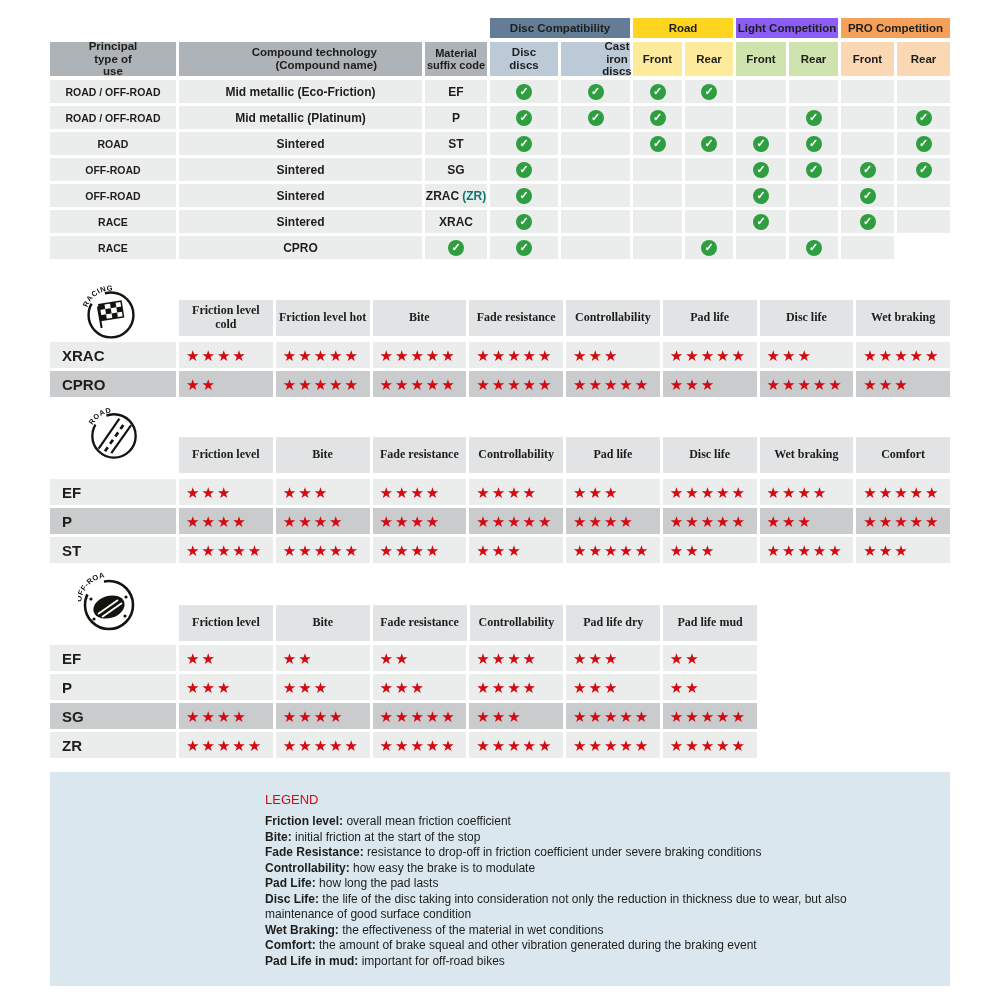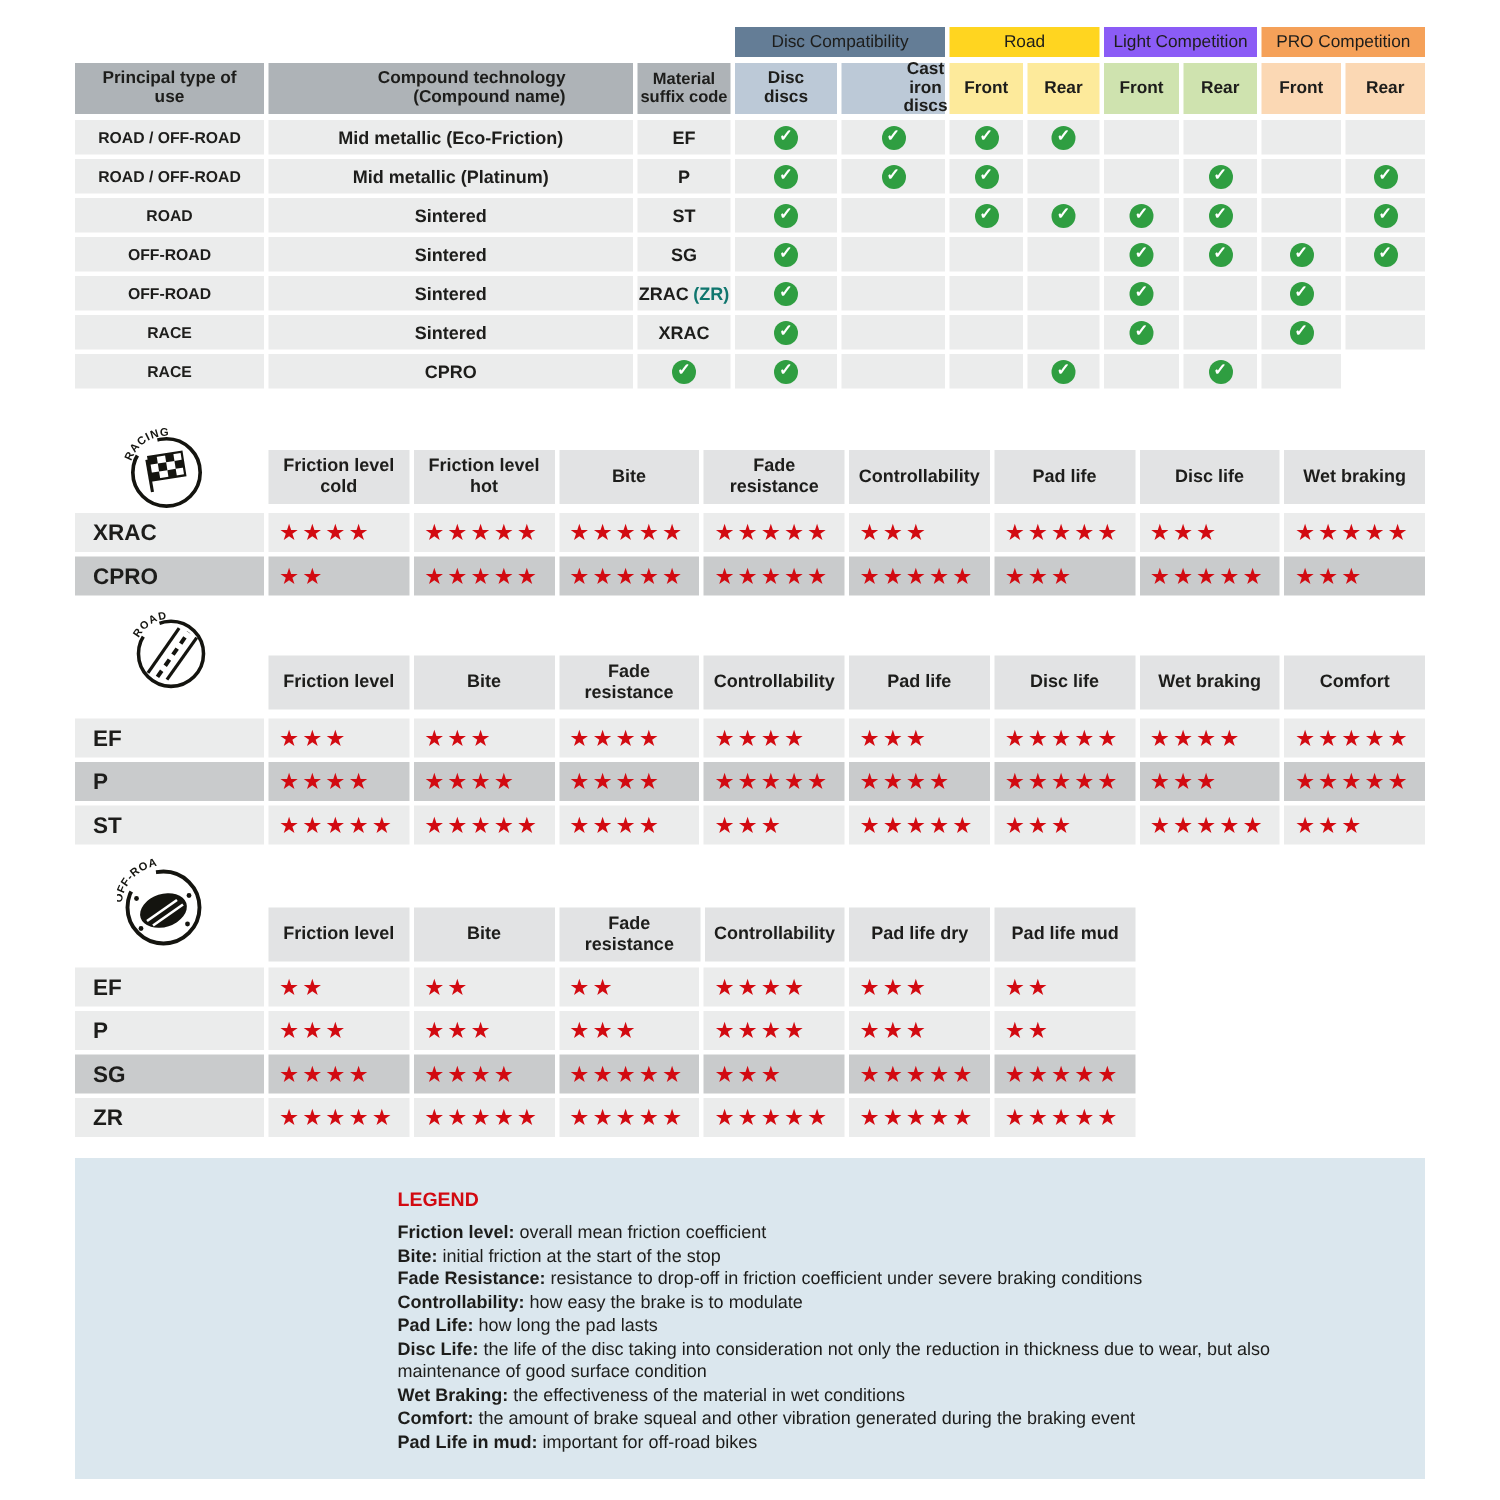--- a/index.html
+++ b/index.html
@@ -5,29 +5,29 @@
   * { margin:0; padding:0; box-sizing:border-box; }
   html,body { width:1000px; height:1000px; background:#fff; }
   body { font-family:"Liberation Sans", sans-serif; color:#1d1d1b; position:relative; }
   .page { position:absolute; inset:0; width:1000px; height:1000px; background:#fff; overflow:hidden; }
   svg text { font-family:"Liberation Sans", sans-serif; }
 
   
   .compat { position:absolute; left:50px; top:18px; width:900px; }
   .tgrid { display:grid; grid-template-columns:126px 243px 62px 68px 69px 49px 48px 50px 49px 53px 53px; column-gap:3px; }
   .group-row { height:20px; margin-bottom:4px; }
-  .group { display:flex; align-items:center; justify-content:center; font-weight:normal; font-size:11.5px; height:20px; }
+  .group { display:flex; align-items:center; justify-content:center; font-weight:bold; font-size:11.5px; height:20px; }
   .g-disc  { grid-column:4 / span 2;  background:#647d96; }
   .g-road  { grid-column:6 / span 2;  background:#ffd520; }
   .g-light { grid-column:8 / span 2;  background:#8b5cf6; }
   .g-pro   { grid-column:10 / span 2; background:#f5a159; }
   .head-row { margin-bottom:4px; }
   .hcell { display:flex; align-items:center; justify-content:center; text-align:center;
            font-weight:bold; font-size:11.5px; line-height:1.12; background:#aeb3b7; height:34px; }
-  .h-use  { padding:0 14px; }
+  .h-use  { padding:0 34px; }
   .h-comp { padding:16px 45px;text-align:right; }
   .h-code { font-size:11px; padding:0 1px; }
   .h-steel,.h-cast { background:#bcc9d7;padding-left:43px; }
   .h-steel { padding:0 14px; }
   .h-rf,.h-rr { background:#fdea9b; }
   .h-lf,.h-lr { background:#cfe3af; }
   .h-pf,.h-pr { background:#fbd8b4; }
   .crow { height:23px; margin-bottom:3px; }
   .ccell { display:flex; align-items:center; justify-content:center; background:#ebecec;
            font-size:12px; font-weight:bold; height:23px; text-align:center; }
@@ -45,38 +45,38 @@
   .rsec-racing  .ricon { left:32px; top:2px; width:58px; height:58px; }
   .rsec-road    .ricon { left:36px; top:0;   width:56px; height:56px; }
   .rsec-offroad .ricon { left:28px; top:0;   width:62px; height:62px; }
   .rhead { position:absolute; left:129px; display:grid; column-gap:3px; height:36px; }
   .rhead.cols-8 { width:771px; grid-template-columns:repeat(8,1fr); }
   .rhead.cols-6 { width:578px; grid-template-columns:repeat(6,1fr); }
   .rsec-racing  .rhead { top:17px; }
   .rsec-road    .rhead { top:30px; }
   .rsec-offroad .rhead { top:33px; }
   .rhcell { background:#e2e3e4; display:flex; align-items:center; justify-content:center;
-            font-weight:bold; font-size:12px; text-align:center; line-height:1.15; padding:0 2px; }
+            font-weight:bold; font-size:12px; text-align:center; line-height:1.15; padding:0 2px;font-family:Liberation Serif, serif; }
   .rrows { position:absolute; left:0; width:900px; }
   .rsec-racing  .rrows { top:59px; }
   .rsec-road    .rrows { top:72px; }
   .rsec-offroad .rrows { top:73px; }
   .rrow { display:grid; column-gap:3px; height:26px; margin-bottom:3px; }
   .rrow.cols-8 { grid-template-columns:126px repeat(8,1fr); }
   .rrow.cols-6 { grid-template-columns:126px repeat(6,93.75px); }
   .rlabel { display:flex; align-items:center; padding-left:12px; font-weight:bold; font-size:15px; }
   .rcell  { display:flex; align-items:center; padding-left:7px; }
   .shade-light .rlabel, .shade-light .rcell { background:#ebecec; }
   .shade-dark  .rlabel, .shade-dark  .rcell { background:#c9cbcc; }
   .stars { color:#d20a11; font-size:15px; letter-spacing:2px; line-height:1; white-space:nowrap; }
 
   
   .legend { position:absolute; left:50px; top:772px; width:900px; height:214px; background:#dbe7ee; }
   .legend-inner { position:absolute; left:215px; top:20px; width:660px; }
-  .legend-title { color:#d20a11; font-weight:bold; font-size:13px; margin-bottom:7px; }
+  .legend-title { color:#d20a11; font-weight:normal; font-size:13px; margin-bottom:7px; }
   .litem { font-size:12px; line-height:15.5px; width:640px; }
   .litem .term { font-weight:bold; }
   .litem .term::after { content:": "; font-weight:bold; }
 </style>
 </head>
 <body>
 
 <div class="page">
 
   <div class="compat">

